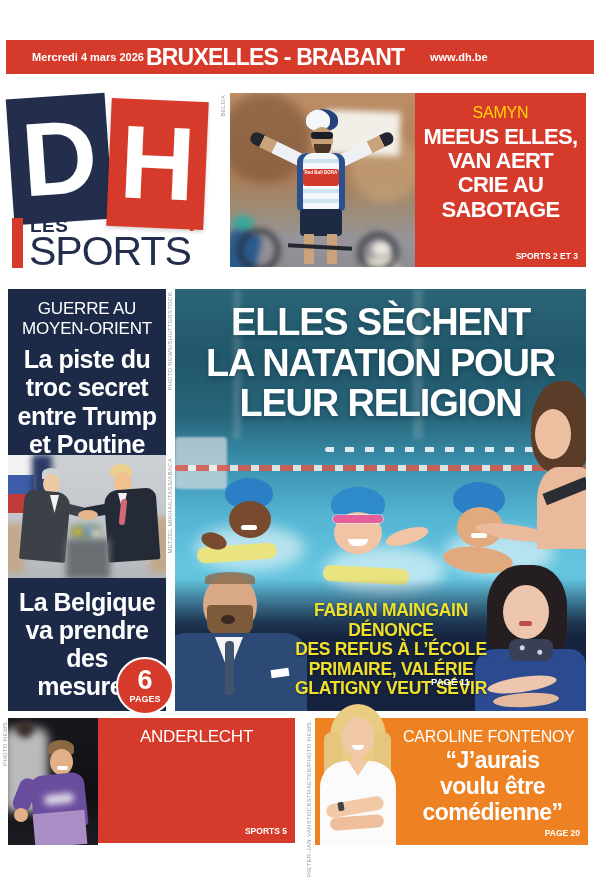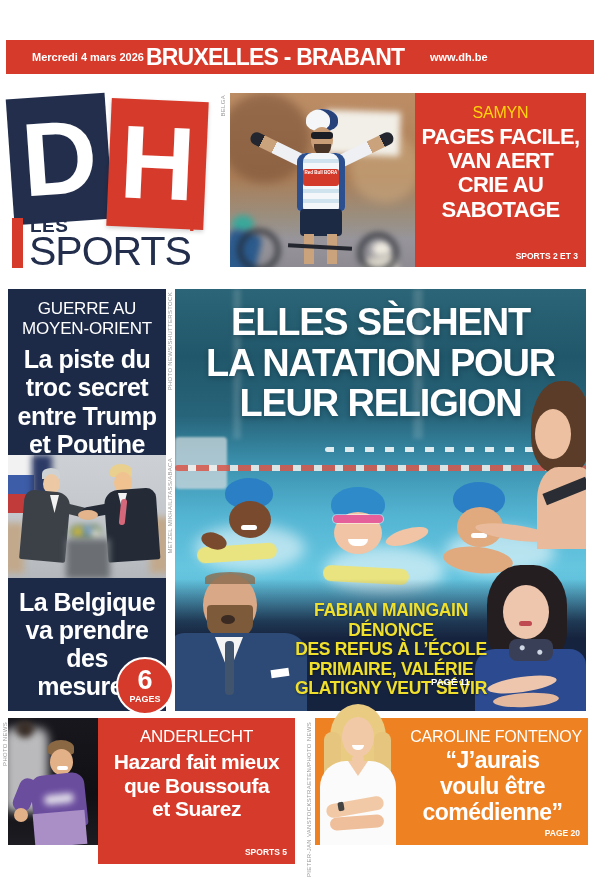--- a/index.html
+++ b/index.html
@@ -44,27 +44,27 @@
 
   
   .belgique{left:8px;top:578px;width:158px;height:133px;}
   .belgique .head{display:block;margin-top:10px;font-size:25px;font-weight:700;line-height:1.12;letter-spacing:-.5px;}
   .badge{position:absolute;right:-8px;bottom:-4px;width:54px;height:54px;border-radius:50%;
          background:#d63a2a;border:2px solid #fff;text-align:center;}
   .badge .n{display:block;font-size:27px;font-weight:700;line-height:30px;margin-top:6px;color:#fff;}
   .badge .l{display:block;font-size:9px;font-weight:700;line-height:8px;color:#fff;}
 
   
-  .anderlecht{left:98px;top:718px;width:197px;height:146px;}
+  .anderlecht{left:98px;top:718px;width:197px;height:125px;}
   .anderlecht .kicker{display:block;margin-top:9px;font-size:17px;}
   .anderlecht .head{display:block;margin-top:3px;font-size:21px;font-weight:700;line-height:1.12;letter-spacing:-.5px;}
 
   
   .fontenoy{left:315px;top:718px;width:273px;height:127px;background:#ee8122;color:#fff;}
-  .fontenoy .kicker{position:absolute;left:88px;right:6px;top:10px;text-align:right;font-size:16px;}
+  .fontenoy .kicker{position:absolute;left:88px;right:6px;top:10px;text-align:left;font-size:16px;}
   .fontenoy .head{position:absolute;left:88px;right:6px;top:30px;text-align:center;font-size:23px;font-weight:700;line-height:1.12;letter-spacing:-.5px;}
 
   
   .pool{left:175px;top:289px;width:411px;height:422px;overflow:hidden;
         background:linear-gradient(180deg,#2b6577 0%,#21576a 16%,#27647a 30%,#3c93b0 42%,#54b5d3 54%,#66c6e0 66%,#53b4d2 82%,#47a7c6 100%);}
   .pillar{background:rgba(255,255,255,.14);filter:blur(2px);}
   .deck{left:0px;top:148px;width:52px;height:52px;background:#cfd9dd;opacity:.75;filter:blur(1px);border-radius:4px;}
   .ropeW{left:150px;top:158px;width:261px;height:5px;border-radius:3px;opacity:.9;
          background:repeating-linear-gradient(90deg,#f2f6f7 0 9px,rgba(255,255,255,0) 9px 20px);}
   .ropeR{left:0;top:176px;width:411px;height:6px;border-radius:3px;opacity:.85;
@@ -127,21 +127,21 @@
     <div class="abs" style="left:70px;top:116px;width:42px;height:27px;background:#1d2a44;border-radius:4px;"></div>
     <div class="abs" style="left:74px;top:141px;width:10px;height:30px;background:#caa27c;"></div>
     <div class="abs" style="left:97px;top:141px;width:10px;height:30px;background:#caa27c;"></div>
     <div class="abs" style="left:58px;top:152px;width:64px;height:4px;background:#23262e;transform:rotate(3deg);"></div>
     <div class="abs blur1" style="left:8px;top:136px;width:34px;height:34px;border:4px solid #23262e;border-radius:50%;background:transparent;"></div>
     <div class="abs blur1" style="left:128px;top:140px;width:32px;height:32px;border:4px solid #23262e;border-radius:50%;"></div>
   </div>
 
   <div class="abs redbox samyn">
     <span class="kicker">SAMYN</span>
-    <span class="head ml">PAGES FACILE,
+    <span class="head ml">MEEUS ELLES,
 VAN AERT
 CRIE AU
 SABOTAGE</span>
     <span class="pref" style="right:8px;bottom:6px;">SPORTS 2 ET 3</span>
   </div>
 
   <div class="abs navybox guerre">
     <span class="kicker ml">GUERRE AU
 MOYEN-ORIENT</span>
     <span class="head ml">La piste du
@@ -260,23 +260,20 @@
     <div class="abs" style="left:49px;top:48px;width:11px;height:4px;background:#fff;border-radius:2px;"></div>
     <div class="abs" style="left:24px;top:56px;width:54px;height:54px;background:#6b4d9e;border-radius:12px 12px 4px 4px;transform:rotate(-6deg);"></div>
     <div class="abs" style="left:26px;top:94px;width:52px;height:34px;background:#a98fc6;transform:rotate(-5deg);"></div>
     <div class="abs blur1" style="left:36px;top:76px;width:30px;height:10px;background:#f2f2f4;opacity:.85;border-radius:5px;transform:rotate(-6deg);"></div>
     <div class="abs" style="left:8px;top:60px;width:18px;height:34px;background:#6b4d9e;border-radius:8px;transform:rotate(22deg);"></div>
     <div class="abs skin" style="left:6px;top:90px;width:14px;height:14px;background:#e2b188;"></div>
   </div>
 
   <div class="abs redbox anderlecht">
     <span class="kicker">ANDERLECHT</span>
-    <span class="head ml">Hazard fait mieux
-que Boussoufa
-et Suarez</span>
     <span class="pref" style="right:8px;bottom:7px;">SPORTS 5</span>
   </div>
 
   <div class="credit" style="left:306px;top:722px;">PIETER-JAN VANSTOCKSTRAETEN/PHOTO NEWS</div>
   <div class="abs fontenoy">
     <span class="kicker">CAROLINE FONTENOY</span>
     <span class="head ml">“J’aurais
 voulu être
 comédienne”</span>
     <span class="pref" style="right:8px;bottom:7px;text-align:center;">PAGE 20</span>

